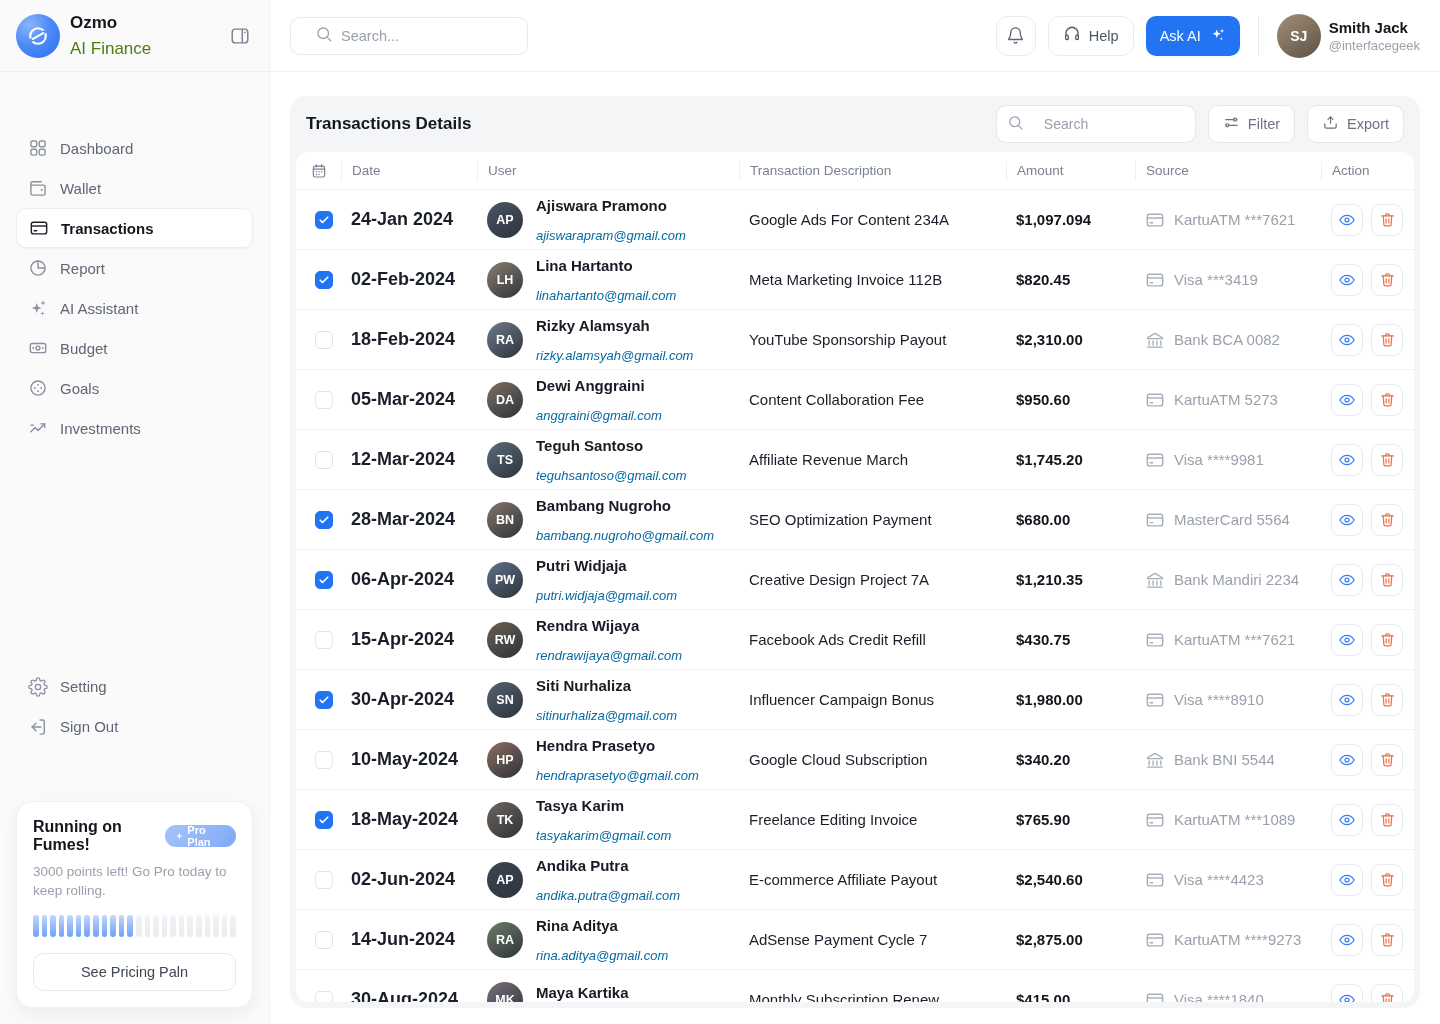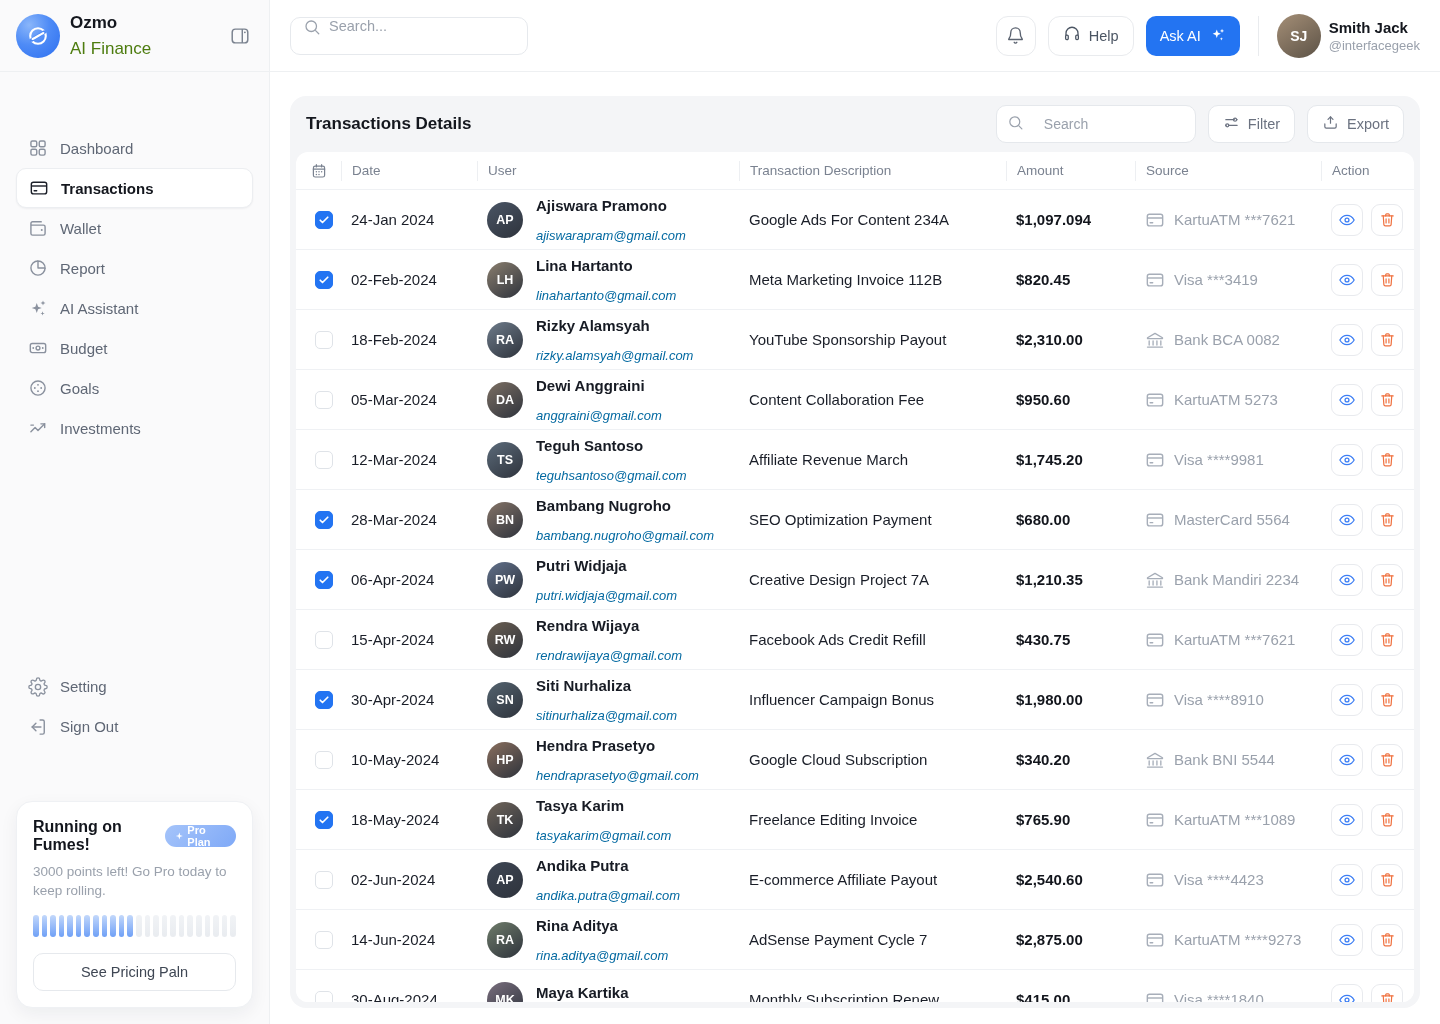--- a/index.html
+++ b/index.html
@@ -42,21 +42,21 @@
   .pbar { width:6px; height:22px; border-radius:3px; background:linear-gradient(180deg,#F1F3F6,#E9ECF0); }
   .pbar.fill { background:linear-gradient(180deg,#C3D8FB 0%,#6FA0F6 100%); }
   .promo-btn { width:100%; height:38px; border:1px solid #E6E9ED; border-radius:10px; background:#fff;
     font-size:14.5px; color:#3F4754; cursor:pointer; font-family:inherit; }
 
   
   .main { flex:1; display:flex; flex-direction:column; background:#fff; min-width:0; }
   .topbar { height:72px; min-height:72px; border-bottom:1px solid #EEF0F2; display:flex;
     align-items:center; padding:0 20px; }
   .search-box { width:238px; height:38px; border:1px solid #E6E9ED; border-radius:10px; background:#fff;
-    display:flex; align-items:flex-start; gap:8px; padding:0 12px; color:#9AA1AC; }
+    display:flex; align-items:center; gap:8px; padding:0 24px; color:#9AA1AC; }
   .search-box input { border:none; outline:none; font-size:14.5px; width:100%; color:#333;
     font-family:inherit; background:transparent; }
   .search-box input::placeholder { color:#9AA1AC; }
   .topbar-right { margin-left:auto; display:flex; align-items:center; gap:12px; }
   .icon-btn { width:40px; height:40px; border:1px solid #E9EBEE; border-radius:12px; background:#fff;
     display:flex; align-items:center; justify-content:center; color:#5B6370; cursor:pointer; }
   .help-btn { height:40px; border:1px solid #E9EBEE; border-radius:12px; background:#fff; padding:0 14px;
     display:flex; align-items:center; gap:8px; font-size:14.5px; color:#4B5563; cursor:pointer; font-family:inherit; }
   .askai-btn { height:40px; border:none; border-radius:10px; background:#2374F2; color:#fff; padding:0 14px;
     display:flex; align-items:center; gap:8px; font-size:14.5px; cursor:pointer; font-family:inherit; }
@@ -93,21 +93,21 @@
   .col-desc { width:267px; min-width:267px; }
   .col-amount { width:129px; min-width:129px; }
   .col-source { width:186px; min-width:186px; }
   .col-action { flex:1; }
   .tbody { overflow:hidden; flex:1; }
   .row { height:60px; display:flex; align-items:center; border-bottom:1px solid #EFF1F4; background:#fff; }
   .cell { display:flex; align-items:center; padding-left:10px; }
   .checkbox { width:18px; height:18px; border-radius:5px; border:1.5px solid #DFE3E8; background:#fff;
     display:flex; align-items:center; justify-content:center; cursor:pointer; }
   .checkbox.checked { background:#2374F2; border-color:#2374F2; }
-  .date-text { font-size:15px; font-weight:400; color:#1A1E28; }
+  .date-text { font-size:18px; font-weight:700; color:#1A1E28; }
   .avatar { width:36px; height:36px; border-radius:50%; color:#fff; font-size:12.5px; font-weight:700;
     display:flex; align-items:center; justify-content:center; margin-right:13px; flex:0 0 auto; }
   .uname { font-size:15px; font-weight:600; color:#171B24; }
   .uemail { font-size:13px; color:#0369a1; margin-top:14px;font-style:italic; }
   .desc-text { font-size:15px; color:#1A1E28; }
   .amount-text { font-size:15px; font-weight:700; color:#12151C; }
   .source-wrap { display:flex; align-items:center; gap:9px; color:#9AA1AC; font-size:15px; }
   .source-wrap .ico { color:#A7AEB9; display:flex; }
   .act-btn { width:32px; height:32px; border:1px solid #E8EAEE; border-radius:9px; background:#fff;
     display:flex; align-items:center; justify-content:center; cursor:pointer; }
@@ -148,38 +148,38 @@
     <span class="ico">
             <svg width="20" height="20" viewBox="0 0 24 24" fill="none" stroke="currentColor" stroke-width="1.7">
               <rect x="3.5" y="3.5" width="7" height="7" rx="1.8"></rect>
               <rect x="13.5" y="3.5" width="7" height="7" rx="1.8"></rect>
               <rect x="3.5" y="13.5" width="7" height="7" rx="1.8"></rect>
               <rect x="13.5" y="13.5" width="7" height="7" rx="1.8"></rect>
             </svg>
           </span>
     <span>Dashboard</span>
   </div>
+        <div class="nav-item">
+    <span class="ico">
+            <svg width="20" height="20" viewBox="0 0 24 24" fill="none" stroke="currentColor" stroke-width="1.7" stroke-linejoin="round">
+              <path d="M3.5 7.5v11a2 2 0 0 0 2 2h13a2 2 0 0 0 2-2v-8a2 2 0 0 0-2-2h-15zM3.5 7.5v-1a2 2 0 0 1 2-2h11"></path>
+              <path d="M16.5 14.5h.01" stroke-width="2.4" stroke-linecap="round"></path>
+            </svg>
+          </span>
+    <span>Wallet</span>
+  </div>
         <div class="nav-item active">
     <span class="ico">
             <svg width="20" height="20" viewBox="0 0 24 24" fill="none" stroke="currentColor" stroke-width="1.7">
               <rect x="2.8" y="5" width="18.4" height="14" rx="2.6"></rect>
               <path d="M2.8 9.6h18.4"></path>
               <path d="M6.2 15.2h3" stroke-linecap="round"></path>
             </svg>
           </span>
     <span>Transactions</span>
-  </div>
-        <div class="nav-item">
-    <span class="ico">
-            <svg width="20" height="20" viewBox="0 0 24 24" fill="none" stroke="currentColor" stroke-width="1.7" stroke-linejoin="round">
-              <path d="M3.5 7.5v11a2 2 0 0 0 2 2h13a2 2 0 0 0 2-2v-8a2 2 0 0 0-2-2h-15zM3.5 7.5v-1a2 2 0 0 1 2-2h11"></path>
-              <path d="M16.5 14.5h.01" stroke-width="2.4" stroke-linecap="round"></path>
-            </svg>
-          </span>
-    <span>Wallet</span>
   </div>
         <div class="nav-item">
     <span class="ico">
             <svg width="20" height="20" viewBox="0 0 24 24" fill="none" stroke="currentColor" stroke-width="1.7" stroke-linejoin="round">
               <path d="M20.5 12A8.5 8.5 0 1 1 12 3.5"></path>
               <path d="M12 3.5a8.5 8.5 0 0 1 8.5 8.5H12z"></path>
             </svg>
           </span>
     <span>Report</span>
   </div>

